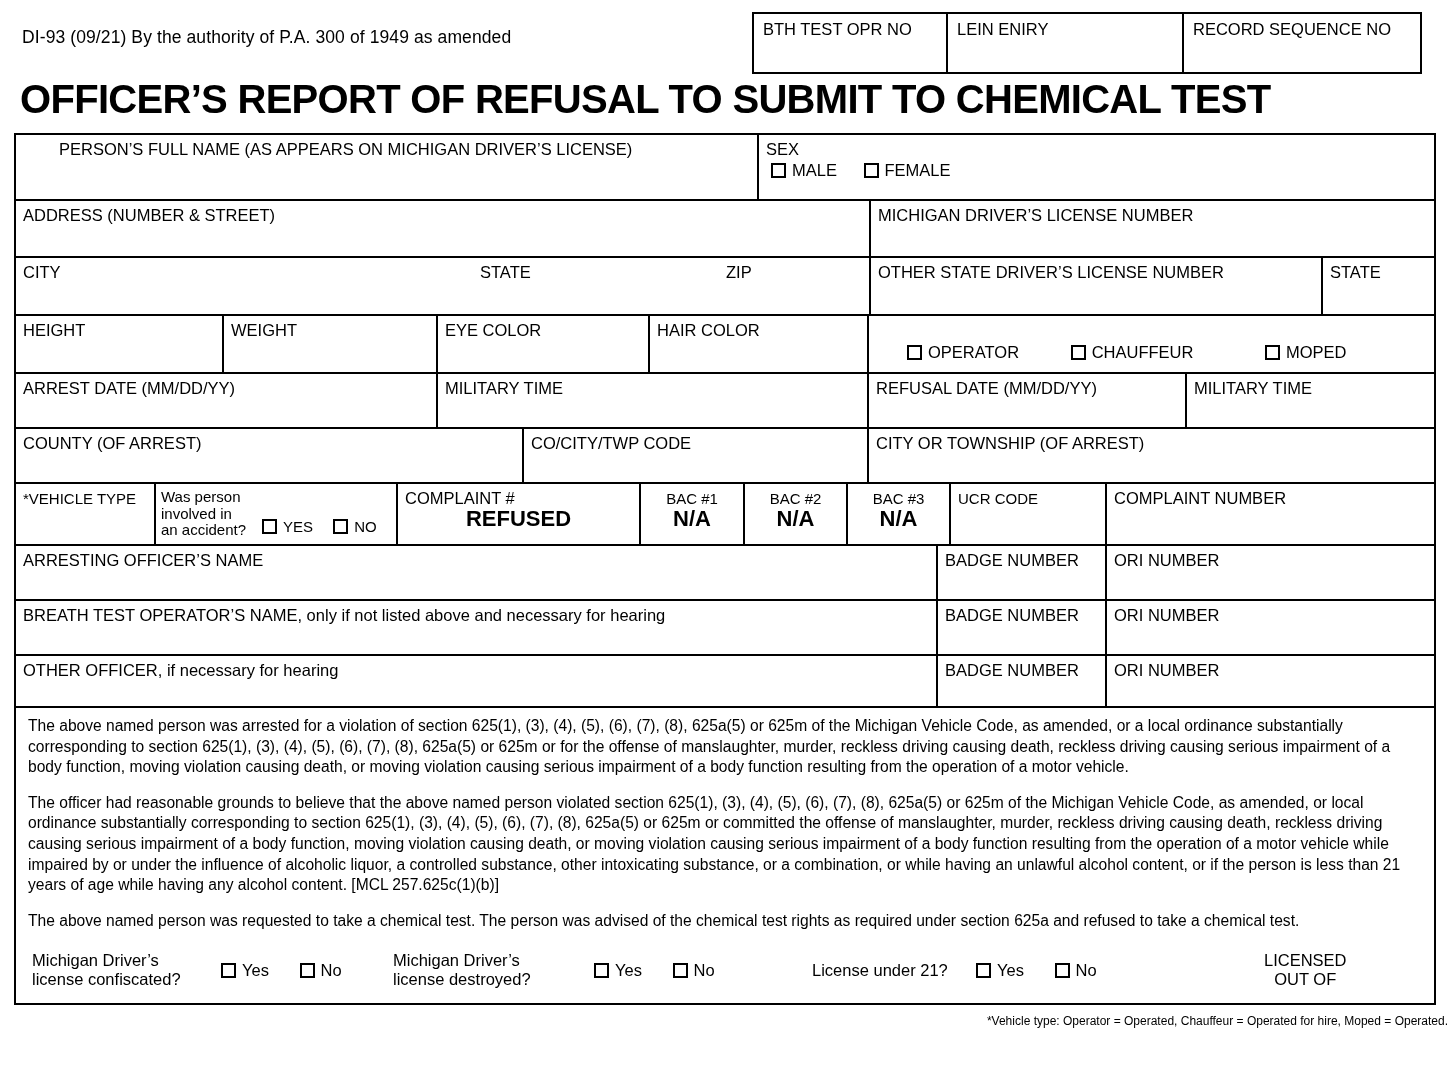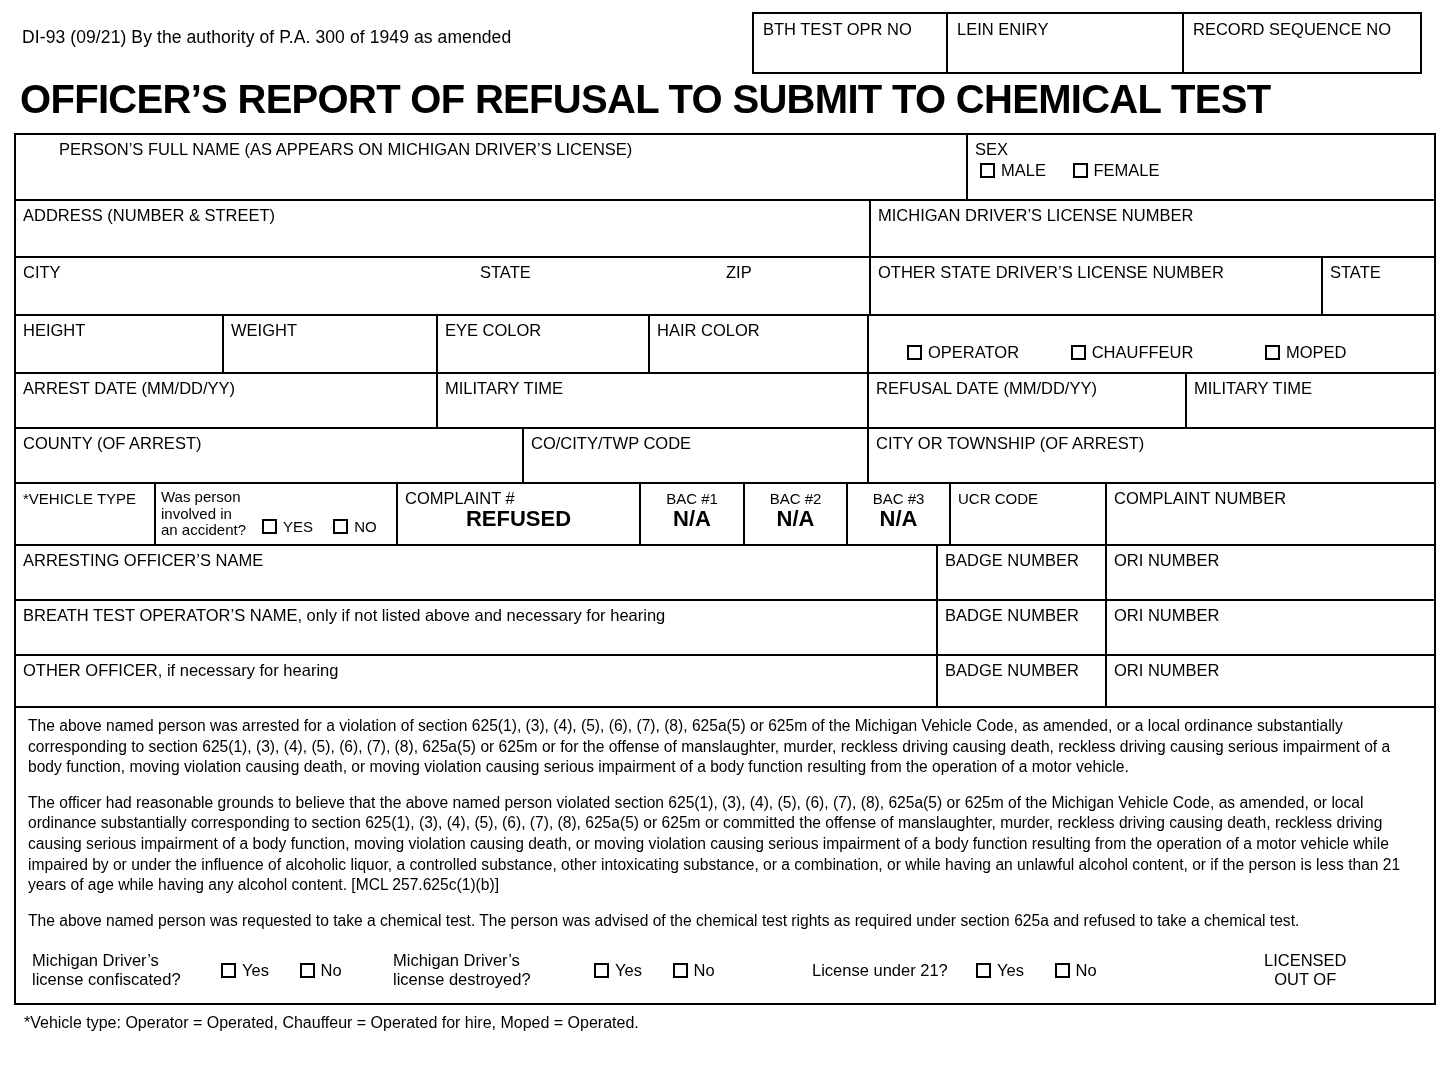--- a/index.html
+++ b/index.html
@@ -113,22 +113,23 @@
     font-size: 16.5px;
     line-height: 19px;
     white-space: nowrap;
   }
   .q .two { display: block; }
   .qbox { position: absolute; font-size: 16.5px; white-space: nowrap; }
 
   
   .footer {
     margin: 9px 0 0 24px;
-    font-size: 16px;
-    white-space: nowrap;
+    font-size: 12px;
+    white-space: nowrap;
+    text-align: right;
   }
 </style>
 </head>
 <body>
 
 <div class="page">
 
   <div class="hdr">
     <div class="hdr-left">DI-93 (09/21) By the authority of P.A. 300 of 1949 as amended</div>
     <div class="hdr-boxes">
@@ -142,21 +143,21 @@
         <span>RECORD SEQUENCE NO</span>
       </div>
     </div>
   </div>
 
   <h1 class="title">OFFICER’S REPORT OF REFUSAL TO SUBMIT TO CHEMICAL TEST</h1>
 
   <div class="tbl">
 
     <div class="row" style="height:66px;">
-      <div class="cell" style="width:952px;padding-left:43px;">
+      <div class="cell" style="width:743px;padding-left:43px;">
         <span class="lbl">PERSON’S FULL NAME (AS APPEARS ON MICHIGAN DRIVER’S LICENSE)</span>
       </div>
       <div class="cell" style="flex:1;">
         <span class="lbl">SEX</span>
         <div style="position:absolute;left:12px;top:26px;">
           <span class="cbwrap">
             <span class="cb"></span><span>MALE</span>
           </span>
           <span class="cbwrap" style="margin-left:22px;">
             <span class="cb"></span><span>FEMALE</span>

